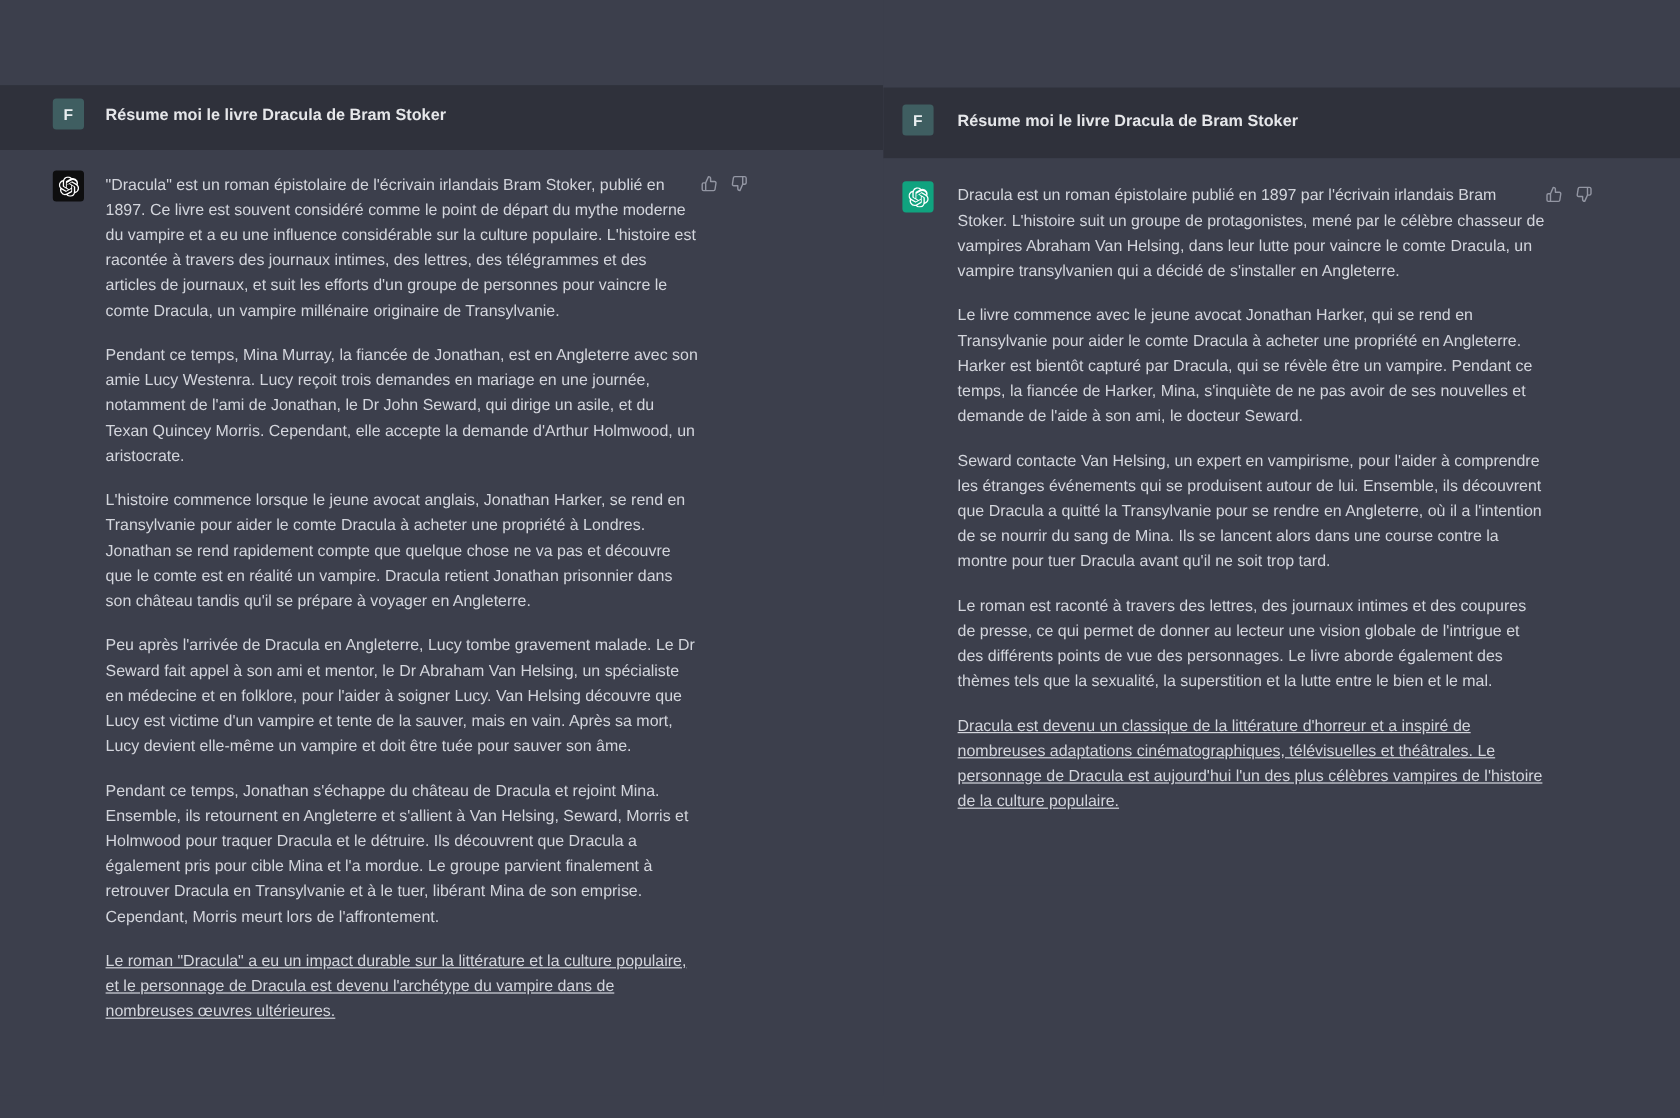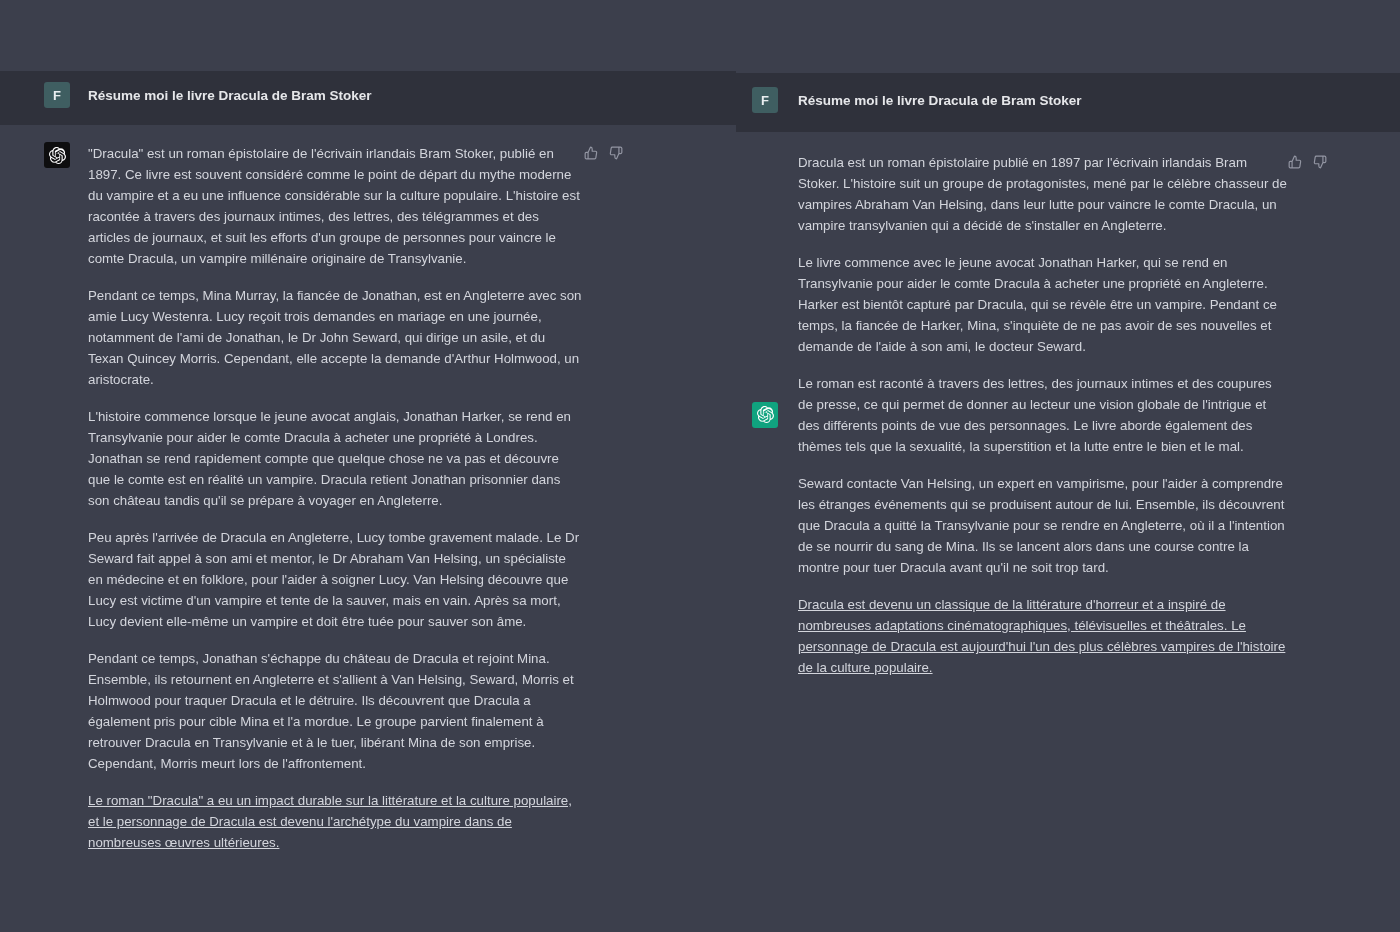--- a/index.html
+++ b/index.html
@@ -111,21 +111,21 @@
   .pane-left .msg-user .user-text   { margin-left: 18px; }
   .pane-left .msg-assistant .msg-inner { padding: 17px 0 60px 44px; }
   .pane-left .bot-body      { width: 494px; margin-left: 18px; }
   .pane-left .feedback      { left: 584px; top: 21px; }
 
   
   .pane-right .spacer-top   { height: 73px; background: #3c3f4c; }
   .pane-right .msg-user     { height: 59px; }
   .pane-right .msg-user .msg-inner  { padding: 14px 0 0 16px; }
   .pane-right .msg-user .user-text  { margin-left: 20px; }
-  .pane-right .msg-assistant .msg-inner { padding: 19px 0 60px 16px; align-items: center; }
+  .pane-right .msg-assistant .msg-inner { padding: 19px 0 60px 16px; }
   .pane-right .bot-body     { width: 490px; margin-left: 20px; }
   .pane-right .feedback     { left: 552px; top: 23px; }
 </style>
 </head>
 <body>
 
 <div class="screen">
 
   <div class="pane pane-left">
 
@@ -186,22 +186,22 @@
       <div class="msg-inner">
         <div class="avatar avatar-bot-green">
           <svg width="17" height="17" viewBox="0 0 24 24" fill="#ffffff" aria-hidden="true">
             <path d="M22.28 9.82a5.98 5.98 0 0 0-.52-4.91 6.05 6.05 0 0 0-6.51-2.9A6 6 0 0 0 4.98 4.18a5.98 5.98 0 0 0-4 2.9 6.05 6.05 0 0 0 .74 7.1 5.98 5.98 0 0 0 .51 4.9 6.05 6.05 0 0 0 6.52 2.9A5.98 5.98 0 0 0 13.26 24a6.05 6.05 0 0 0 5.77-4.19 5.98 5.98 0 0 0 4-2.9 6.05 6.05 0 0 0-.75-7.09zM13.26 22.43a4.48 4.48 0 0 1-2.88-1.04l.14-.08 4.78-2.76a.79.79 0 0 0 .39-.68v-6.74l2.02 1.17a.07.07 0 0 1 .04.05v5.58a4.5 4.5 0 0 1-4.5 4.5zM3.6 18.3a4.47 4.47 0 0 1-.54-3.01l.14.09 4.79 2.76a.77.77 0 0 0 .78 0l5.84-3.37v2.33a.08.08 0 0 1-.03.06L9.74 19.95a4.5 4.5 0 0 1-6.14-1.65zM2.34 7.9a4.48 4.48 0 0 1 2.34-1.97v5.68a.77.77 0 0 0 .38.67l5.81 3.35-2.02 1.17a.08.08 0 0 1-.07 0l-4.83-2.8a4.5 4.5 0 0 1-1.61-6.1zm16.61 3.86L13.1 8.38l2.02-1.16a.08.08 0 0 1 .07 0l4.83 2.79a4.49 4.49 0 0 1-.68 8.1v-5.68a.78.78 0 0 0-.39-.67zm2.01-3.02l-.14-.09-4.78-2.79a.78.78 0 0 0-.79 0L9.41 10.24V7.9a.07.07 0 0 1 .03-.06l4.83-2.79a4.5 4.5 0 0 1 6.69 4.66zM8.31 12.86l-2.02-1.17a.08.08 0 0 1-.04-.05V6.06a4.5 4.5 0 0 1 7.38-3.45l-.14.08L8.7 5.45a.79.79 0 0 0-.39.68zm1.1-2.37L12 8.99l2.6 1.5v3l-2.6 1.5-2.6-1.5z"></path>
           </svg>
         </div>
 
         <div class="bot-body">
           <p>Dracula est un roman épistolaire publié en 1897 par l'écrivain irlandais Bram Stoker. L'histoire suit un groupe de protagonistes, mené par le célèbre chasseur de vampires Abraham Van Helsing, dans leur lutte pour vaincre le comte Dracula, un vampire transylvanien qui a décidé de s'installer en Angleterre.</p>
           <p>Le livre commence avec le jeune avocat Jonathan Harker, qui se rend en Transylvanie pour aider le comte Dracula à acheter une propriété en Angleterre. Harker est bientôt capturé par Dracula, qui se révèle être un vampire. Pendant ce temps, la fiancée de Harker, Mina, s'inquiète de ne pas avoir de ses nouvelles et demande de l'aide à son ami, le docteur Seward.</p>
+          <p>Seward contacte Van Helsing, un expert en vampirisme, pour l'aider à comprendre les étranges événements qui se produisent autour de lui. Ensemble, ils découvrent que Dracula a quitté la Transylvanie pour se rendre en Angleterre, où il a l'intention de se nourrir du sang de Mina. Ils se lancent alors dans une course contre la montre pour tuer Dracula avant qu'il ne soit trop tard.</p>
           <p>Le roman est raconté à travers des lettres, des journaux intimes et des coupures de presse, ce qui permet de donner au lecteur une vision globale de l'intrigue et des différents points de vue des personnages. Le livre aborde également des thèmes tels que la sexualité, la superstition et la lutte entre le bien et le mal.</p>
-          <p>Seward contacte Van Helsing, un expert en vampirisme, pour l'aider à comprendre les étranges événements qui se produisent autour de lui. Ensemble, ils découvrent que Dracula a quitté la Transylvanie pour se rendre en Angleterre, où il a l'intention de se nourrir du sang de Mina. Ils se lancent alors dans une course contre la montre pour tuer Dracula avant qu'il ne soit trop tard.</p>
           <p>Dracula est devenu un classique de la littérature d'horreur et a inspiré de nombreuses adaptations cinématographiques, télévisuelles et théâtrales. Le personnage de Dracula est aujourd'hui l'un des plus célèbres vampires de l'histoire de la culture populaire.</p>
         </div>
 
         <div class="feedback">
           <span class="fb-icon">
             <svg width="14" height="14" viewBox="0 0 24 24" fill="none" stroke="#9396a3" stroke-width="2" stroke-linecap="round" stroke-linejoin="round">
               <path d="M14 9V5a3 3 0 0 0-3-3l-4 9v11h11.28a2 2 0 0 0 2-1.7l1.38-9a2 2 0 0 0-2-2.3zM7 22H4a2 2 0 0 1-2-2v-7a2 2 0 0 1 2-2h3"></path>
             </svg>
           </span>
           <span class="fb-icon">

